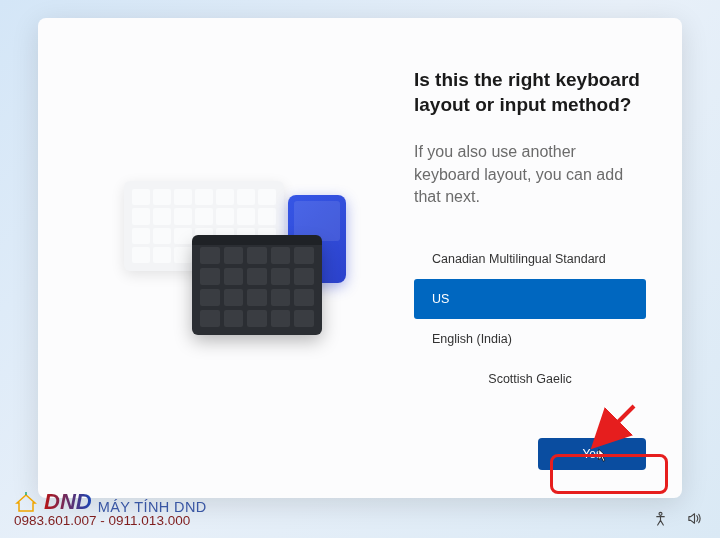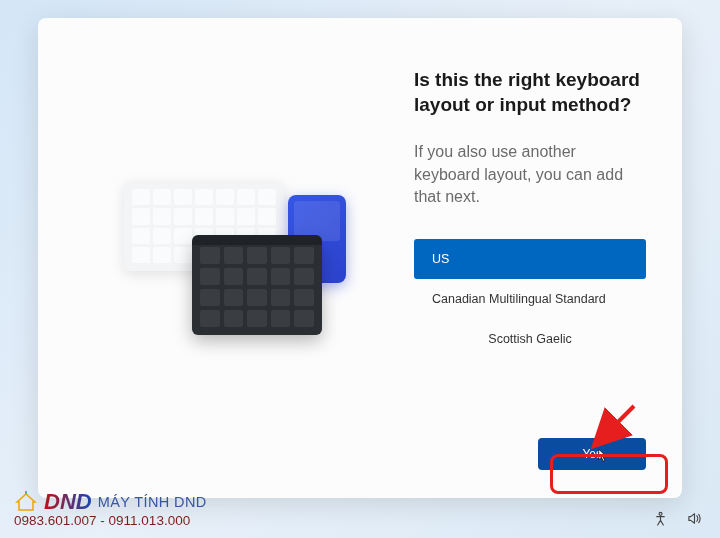--- a/index.html
+++ b/index.html
@@ -150,21 +150,21 @@
       border-radius: 8px;
       pointer-events: none;
     }
     .watermark {
       position: absolute;
       left: 14px; bottom: 10px;
       font-size: 13px;
       pointer-events: none;
     }
     .wm-logo {
-      display: flex; align-items: center; gap: 6px;
+      display: flex; align-items: flex-end; gap: 6px;
     }
     .wm-logo .dnd {
       font-weight: 700; font-size: 22px;
       background: linear-gradient(90deg, #b81414, #1846b8);
       -webkit-background-clip: text; background-clip: text; color: transparent;
       font-style: italic;
     }
     .wm-logo .house {
       width: 24px; height: 24px;
     }
@@ -231,22 +231,23 @@
           <div class="key"></div>
       </div>
     </div>
   </div>
 
   <div class="content-pane">
     <h1 class="title">Is this the right keyboard layout or input method?</h1>
     <p class="subtitle">If you also use another keyboard layout, you can add that next.</p>
 
     <div class="layout-list">
+      <div class="layout-item">Canadian Multilingual Standard</div>
       <div class="layout-item selected">US</div>
-      <div class="layout-item">Canadian Multilingual Standard</div>
+      <div class="layout-item">English (India)</div>
       <div class="layout-item cutoff">Scottish Gaelic</div>
     </div>
 
     <div class="footer">
       <button class="yes-btn">
         <span>Yes</span>
         <svg class="cursor" viewBox="0 0 16 20">
           <path d="M1,1 L1,15 L4.5,11.5 L7,17 L9,16 L6.5,10.5 L11,10.5 Z" fill="#fff" stroke="#000" stroke-width="1"></path>
         </svg>
       </button>

